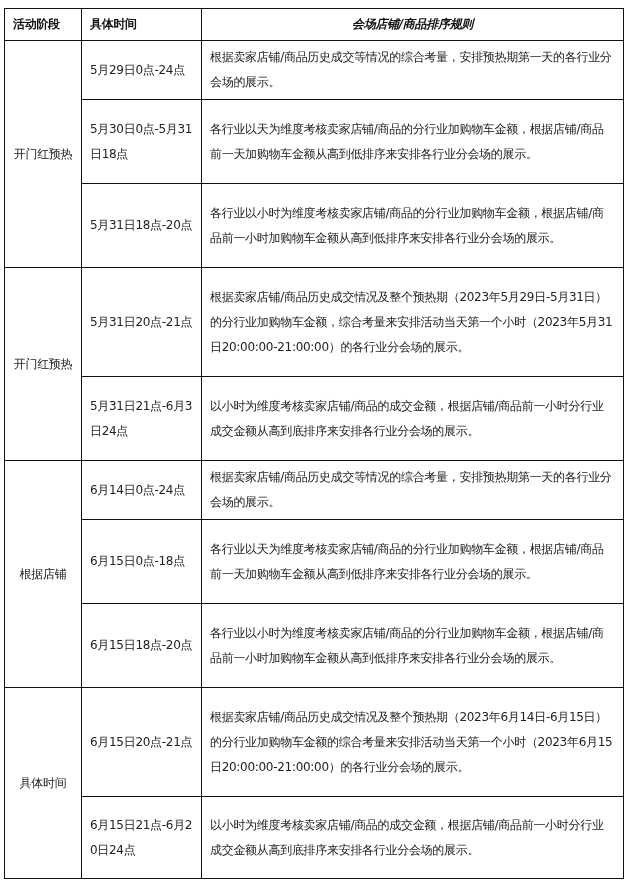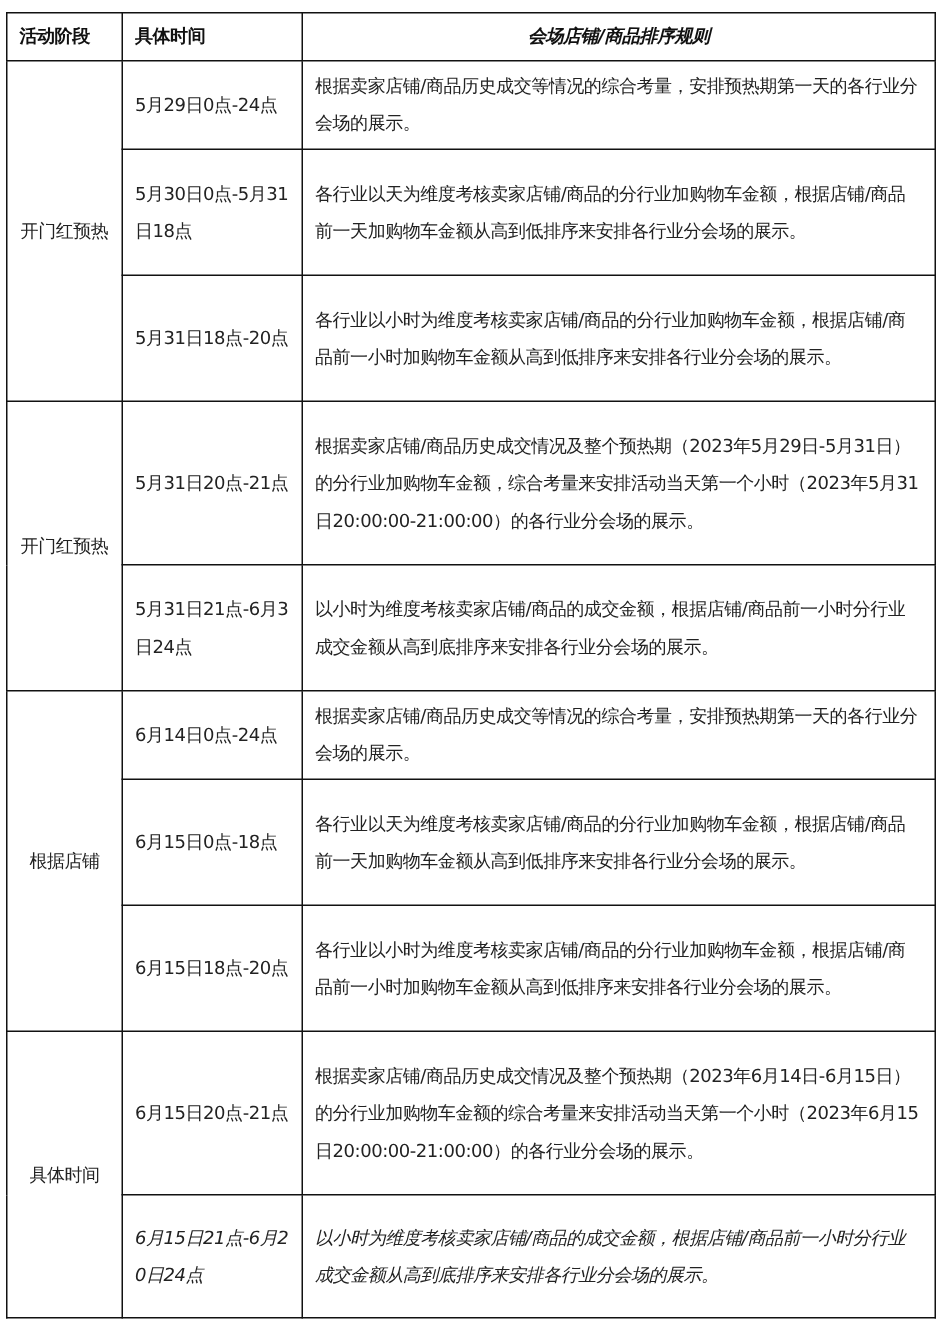--- a/index.html
+++ b/index.html
@@ -48,21 +48,21 @@
     }
     td.time {
       padding: 0 8px 0 10px;
     }
     td.rule {
       padding: 0 8px 0 8px;
     }
     tr.h59 td { height: 58px; }
     tr.h84 td { height: 83px; }
     tr.h109 td { height: 108px; }
-    tr.h82 td { height: 81px; font-style: italic; }
+    tr.h82 td { height: 81px; }
   </style>
 </head>
 <body>
 
 <table class="rules">
   <colgroup>
     <col class="c1">
       <col class="c2">
       <col class="c3">
   </colgroup>

